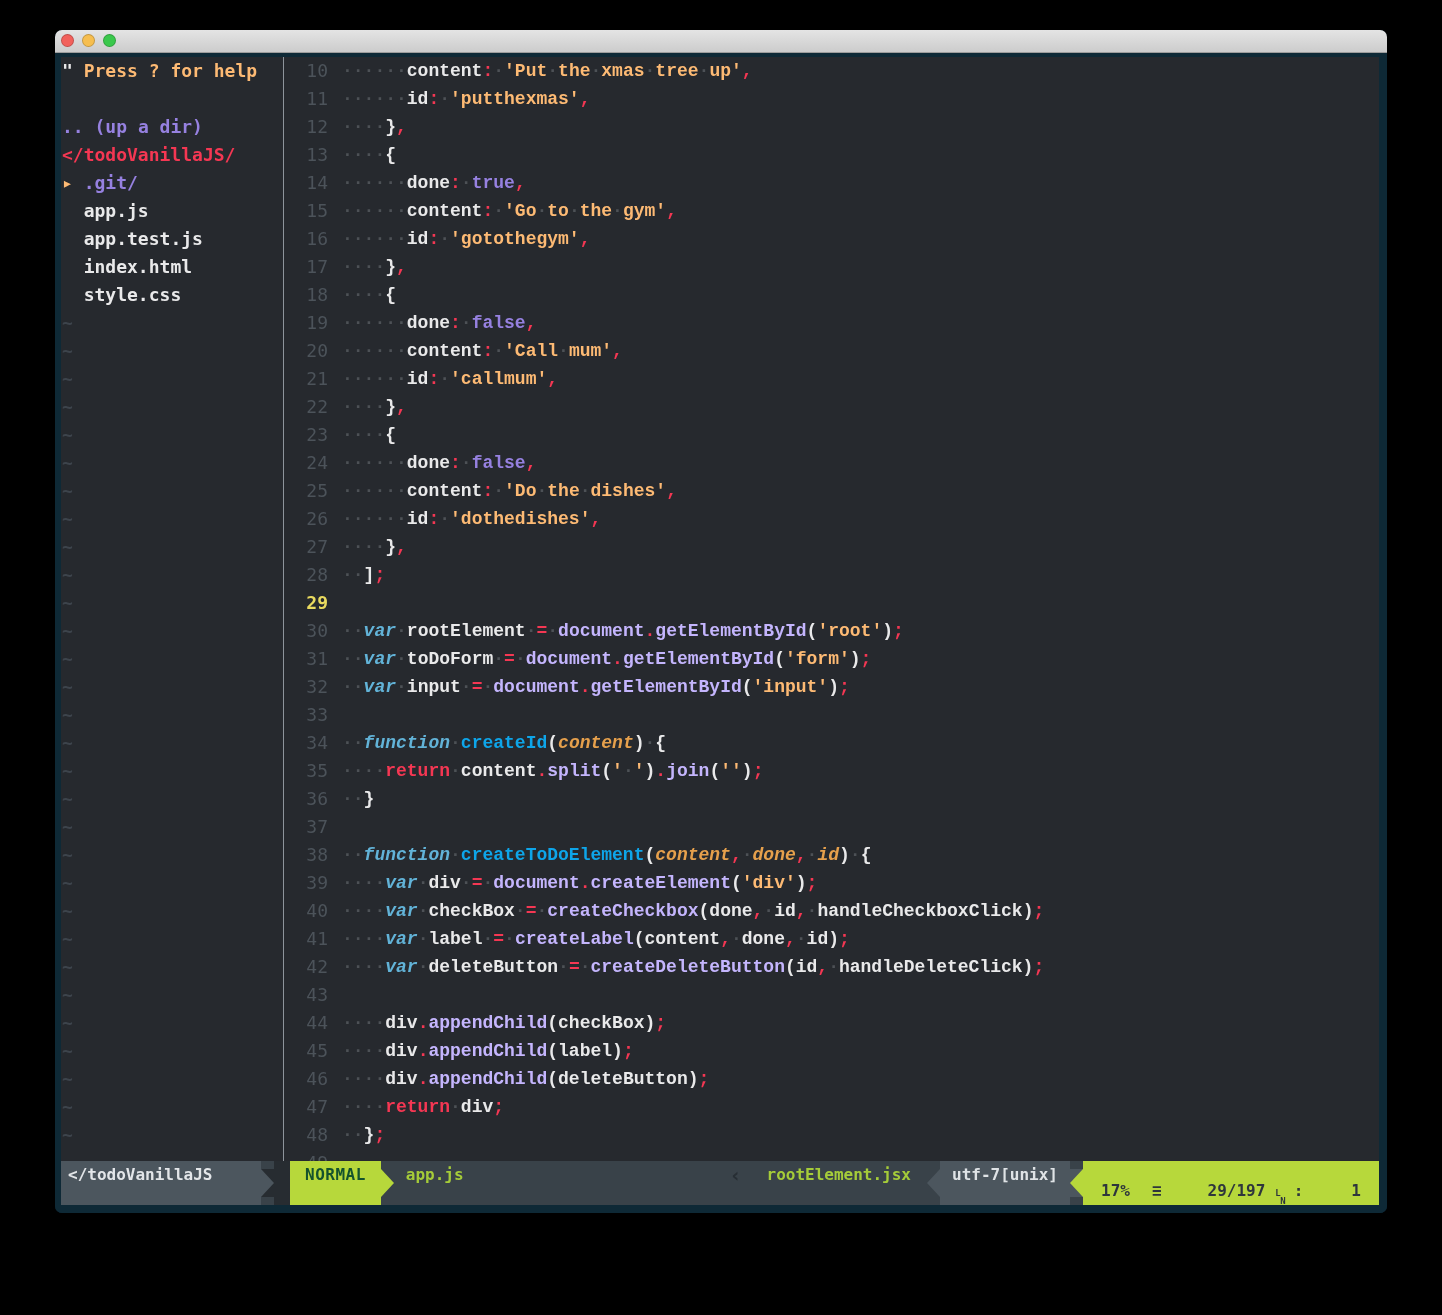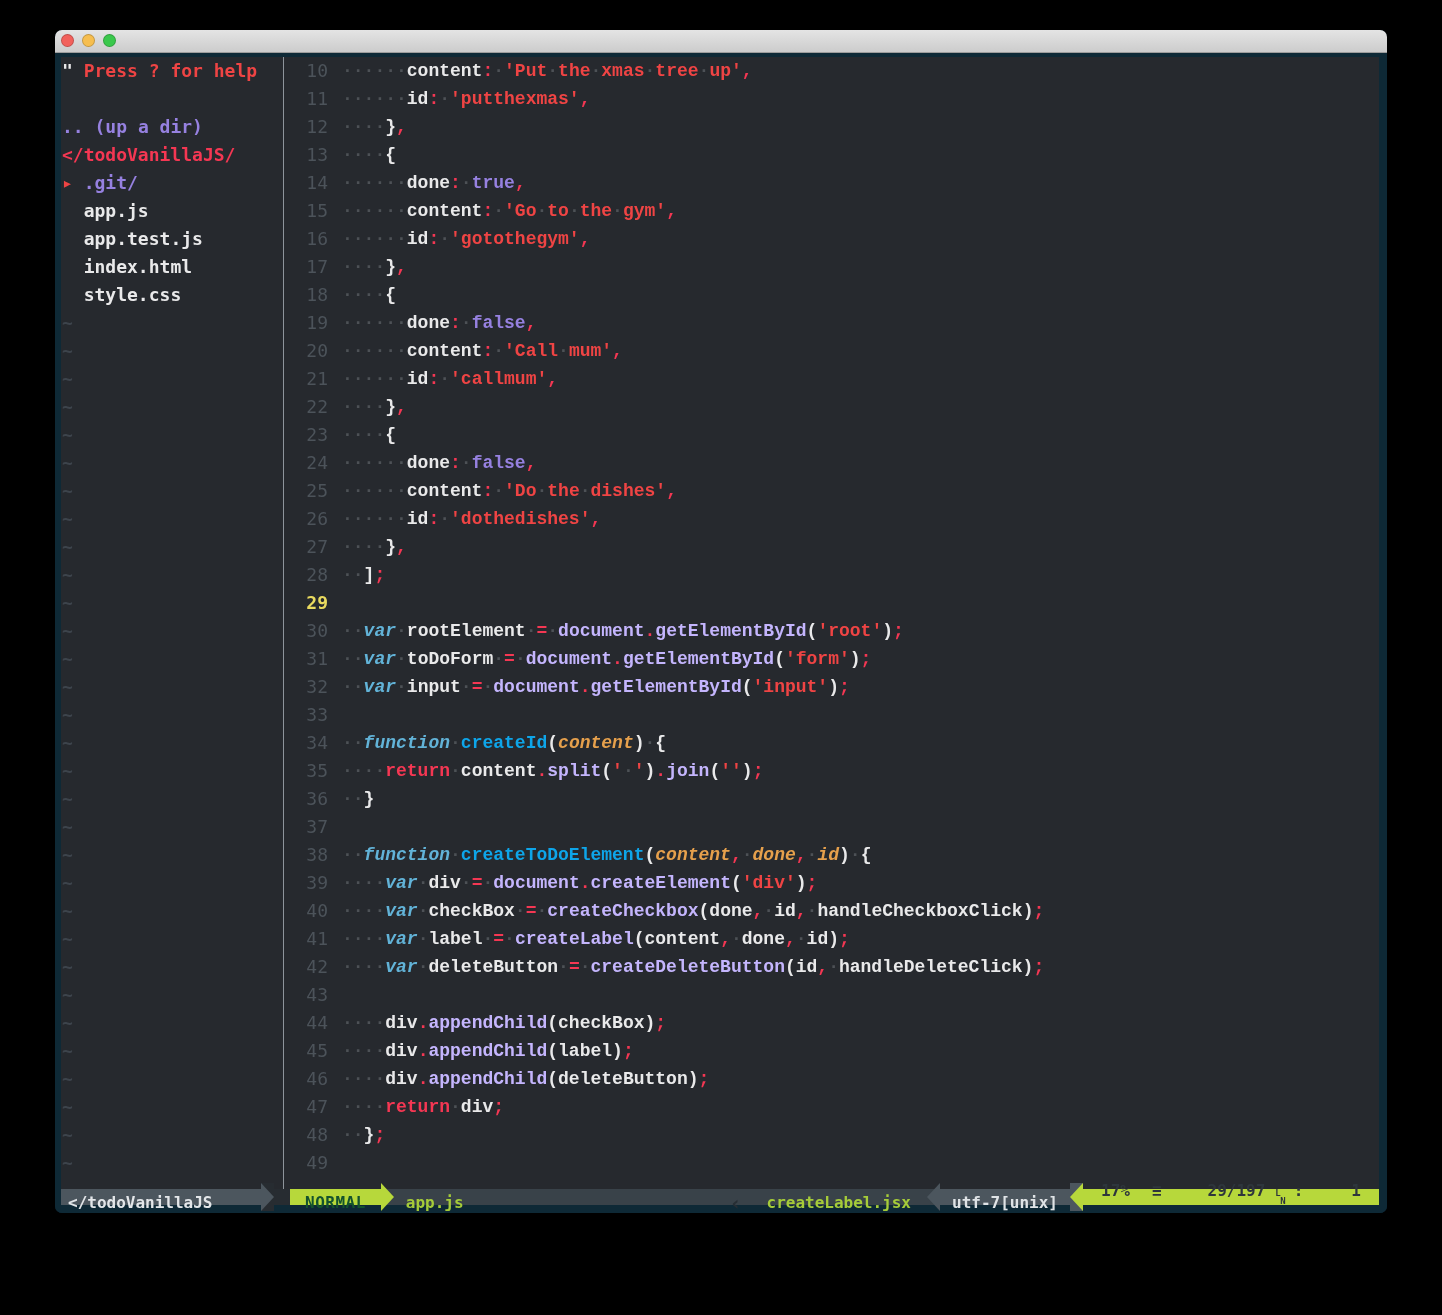--- a/index.html
+++ b/index.html
@@ -22,28 +22,28 @@
   .sidebar{width:222px;overflow:hidden;white-space:pre;}
   .vsplit{width:1px;background:#8d949b;}
   .code{flex:1;overflow:hidden;white-space:pre;}
   .row,.srow{height:28px;line-height:28px;font-size:18px;font-weight:bold;}
   .row{display:flex;}
   .gut{width:44px;text-align:right;color:#4c535a;font-weight:normal;flex:none;}
   .gut.cur{color:#e9da5f;font-weight:bold;}
   .ltext{margin-left:14px;font-family:Liberation Mono, monospace;}
   .srow{padding-left:1px;}
   
-  .t-w{color:#e9e9ea;} .t-p{color:#f43753;} .t-s{color:#ef4444;}
+  .t-w{color:#e9e9ea;} .t-p{color:#f43753;} .t-s{color:#fdba74;}
   .t-b{color:#9681e0;} .t-k{color:#62b3d8;font-style:italic;}
   .t-c{color:#c4b5fd;} .t-f{color:#0ea5e9;}
   .t-a{color:#e6a04c;font-style:italic;}
   .dt{color:#4d5156;}
   .t-til{color:#3d444c;}
   
-  .sl{display:flex;height:16px;background:#394249;font-size:16px;font-weight:bold;
+  .sl{display:flex;height:44px;background:#394249;font-size:16px;font-weight:bold;
       align-items:stretch;line-height:28px;flex:none;}
   .sl-tree{width:200px;background:#4c565e;color:#e3e6e9;padding-left:7px;box-sizing:border-box;}
   .arr{width:0;height:0;align-self:center;}
   .arr-tree{border-top:14px solid #272c31;border-bottom:14px solid #272c31;border-left:13px solid #4c565e;}
   .sl-gap{width:16px;background:#272c31;}
   .sl-mode{background:#b7d83b;color:#14532d;padding:0 15px;letter-spacing:.5px;}
   .arr-mode{border-top:14px solid transparent;border-bottom:14px solid transparent;border-left:13px solid #b7d83b;}
   .sl-file{color:#a5cc39;padding-left:12px;flex:1;}
   .sl-thin{color:#272e34;font-size:20px;width:30px;text-align:center;}
   .sl-ft{color:#a5cc39;padding:0 16px;}
@@ -77,21 +77,21 @@
           <div class="code" id="code"><div class="row"><span class="gut">10</span><span class="ltext"><span class="dt">······</span><span class="t-w">content</span><span class="t-p">:</span><span class="dt">·</span><span class="t-s">'Put</span><span class="dt">·</span><span class="t-s">the</span><span class="dt">·</span><span class="t-s">xmas</span><span class="dt">·</span><span class="t-s">tree</span><span class="dt">·</span><span class="t-s">up'</span><span class="t-p">,</span></span></div><div class="row"><span class="gut">11</span><span class="ltext"><span class="dt">······</span><span class="t-w">id</span><span class="t-p">:</span><span class="dt">·</span><span class="t-s">'putthexmas'</span><span class="t-p">,</span></span></div><div class="row"><span class="gut">12</span><span class="ltext"><span class="dt">····</span><span class="t-w">}</span><span class="t-p">,</span></span></div><div class="row"><span class="gut">13</span><span class="ltext"><span class="dt">····</span><span class="t-w">{</span></span></div><div class="row"><span class="gut">14</span><span class="ltext"><span class="dt">······</span><span class="t-w">done</span><span class="t-p">:</span><span class="dt">·</span><span class="t-b">true</span><span class="t-p">,</span></span></div><div class="row"><span class="gut">15</span><span class="ltext"><span class="dt">······</span><span class="t-w">content</span><span class="t-p">:</span><span class="dt">·</span><span class="t-s">'Go</span><span class="dt">·</span><span class="t-s">to</span><span class="dt">·</span><span class="t-s">the</span><span class="dt">·</span><span class="t-s">gym'</span><span class="t-p">,</span></span></div><div class="row"><span class="gut">16</span><span class="ltext"><span class="dt">······</span><span class="t-w">id</span><span class="t-p">:</span><span class="dt">·</span><span class="t-s">'gotothegym'</span><span class="t-p">,</span></span></div><div class="row"><span class="gut">17</span><span class="ltext"><span class="dt">····</span><span class="t-w">}</span><span class="t-p">,</span></span></div><div class="row"><span class="gut">18</span><span class="ltext"><span class="dt">····</span><span class="t-w">{</span></span></div><div class="row"><span class="gut">19</span><span class="ltext"><span class="dt">······</span><span class="t-w">done</span><span class="t-p">:</span><span class="dt">·</span><span class="t-b">false</span><span class="t-p">,</span></span></div><div class="row"><span class="gut">20</span><span class="ltext"><span class="dt">······</span><span class="t-w">content</span><span class="t-p">:</span><span class="dt">·</span><span class="t-s">'Call</span><span class="dt">·</span><span class="t-s">mum'</span><span class="t-p">,</span></span></div><div class="row"><span class="gut">21</span><span class="ltext"><span class="dt">······</span><span class="t-w">id</span><span class="t-p">:</span><span class="dt">·</span><span class="t-s">'callmum'</span><span class="t-p">,</span></span></div><div class="row"><span class="gut">22</span><span class="ltext"><span class="dt">····</span><span class="t-w">}</span><span class="t-p">,</span></span></div><div class="row"><span class="gut">23</span><span class="ltext"><span class="dt">····</span><span class="t-w">{</span></span></div><div class="row"><span class="gut">24</span><span class="ltext"><span class="dt">······</span><span class="t-w">done</span><span class="t-p">:</span><span class="dt">·</span><span class="t-b">false</span><span class="t-p">,</span></span></div><div class="row"><span class="gut">25</span><span class="ltext"><span class="dt">······</span><span class="t-w">content</span><span class="t-p">:</span><span class="dt">·</span><span class="t-s">'Do</span><span class="dt">·</span><span class="t-s">the</span><span class="dt">·</span><span class="t-s">dishes'</span><span class="t-p">,</span></span></div><div class="row"><span class="gut">26</span><span class="ltext"><span class="dt">······</span><span class="t-w">id</span><span class="t-p">:</span><span class="dt">·</span><span class="t-s">'dothedishes'</span><span class="t-p">,</span></span></div><div class="row"><span class="gut">27</span><span class="ltext"><span class="dt">····</span><span class="t-w">}</span><span class="t-p">,</span></span></div><div class="row"><span class="gut">28</span><span class="ltext"><span class="dt">··</span><span class="t-w">]</span><span class="t-p">;</span></span></div><div class="row"><span class="gut cur">29</span><span class="ltext"></span></div><div class="row"><span class="gut">30</span><span class="ltext"><span class="dt">··</span><span class="t-k">var</span><span class="dt">·</span><span class="t-w">rootElement</span><span class="dt">·</span><span class="t-p">=</span><span class="dt">·</span><span class="t-c">document</span><span class="t-p">.</span><span class="t-c">getElementById</span><span class="t-w">(</span><span class="t-s">'root'</span><span class="t-w">)</span><span class="t-p">;</span></span></div><div class="row"><span class="gut">31</span><span class="ltext"><span class="dt">··</span><span class="t-k">var</span><span class="dt">·</span><span class="t-w">toDoForm</span><span class="dt">·</span><span class="t-p">=</span><span class="dt">·</span><span class="t-c">document</span><span class="t-p">.</span><span class="t-c">getElementById</span><span class="t-w">(</span><span class="t-s">'form'</span><span class="t-w">)</span><span class="t-p">;</span></span></div><div class="row"><span class="gut">32</span><span class="ltext"><span class="dt">··</span><span class="t-k">var</span><span class="dt">·</span><span class="t-w">input</span><span class="dt">·</span><span class="t-p">=</span><span class="dt">·</span><span class="t-c">document</span><span class="t-p">.</span><span class="t-c">getElementById</span><span class="t-w">(</span><span class="t-s">'input'</span><span class="t-w">)</span><span class="t-p">;</span></span></div><div class="row"><span class="gut">33</span><span class="ltext"></span></div><div class="row"><span class="gut">34</span><span class="ltext"><span class="dt">··</span><span class="t-k">function</span><span class="dt">·</span><span class="t-f">createId</span><span class="t-w">(</span><span class="t-a">content</span><span class="t-w">)</span><span class="dt">·</span><span class="t-w">{</span></span></div><div class="row"><span class="gut">35</span><span class="ltext"><span class="dt">····</span><span class="t-p">return</span><span class="dt">·</span><span class="t-w">content</span><span class="t-p">.</span><span class="t-c">split</span><span class="t-w">(</span><span class="t-s">'</span><span class="dt">·</span><span class="t-s">'</span><span class="t-w">)</span><span class="t-p">.</span><span class="t-c">join</span><span class="t-w">(</span><span class="t-s">''</span><span class="t-w">)</span><span class="t-p">;</span></span></div><div class="row"><span class="gut">36</span><span class="ltext"><span class="dt">··</span><span class="t-w">}</span></span></div><div class="row"><span class="gut">37</span><span class="ltext"></span></div><div class="row"><span class="gut">38</span><span class="ltext"><span class="dt">··</span><span class="t-k">function</span><span class="dt">·</span><span class="t-f">createToDoElement</span><span class="t-w">(</span><span class="t-a">content</span><span class="t-p">,</span><span class="dt">·</span><span class="t-a">done</span><span class="t-p">,</span><span class="dt">·</span><span class="t-a">id</span><span class="t-w">)</span><span class="dt">·</span><span class="t-w">{</span></span></div><div class="row"><span class="gut">39</span><span class="ltext"><span class="dt">····</span><span class="t-k">var</span><span class="dt">·</span><span class="t-w">div</span><span class="dt">·</span><span class="t-p">=</span><span class="dt">·</span><span class="t-c">document</span><span class="t-p">.</span><span class="t-c">createElement</span><span class="t-w">(</span><span class="t-s">'div'</span><span class="t-w">)</span><span class="t-p">;</span></span></div><div class="row"><span class="gut">40</span><span class="ltext"><span class="dt">····</span><span class="t-k">var</span><span class="dt">·</span><span class="t-w">checkBox</span><span class="dt">·</span><span class="t-p">=</span><span class="dt">·</span><span class="t-c">createCheckbox</span><span class="t-w">(done</span><span class="t-p">,</span><span class="dt">·</span><span class="t-w">id</span><span class="t-p">,</span><span class="dt">·</span><span class="t-w">handleCheckboxClick)</span><span class="t-p">;</span></span></div><div class="row"><span class="gut">41</span><span class="ltext"><span class="dt">····</span><span class="t-k">var</span><span class="dt">·</span><span class="t-w">label</span><span class="dt">·</span><span class="t-p">=</span><span class="dt">·</span><span class="t-c">createLabel</span><span class="t-w">(content</span><span class="t-p">,</span><span class="dt">·</span><span class="t-w">done</span><span class="t-p">,</span><span class="dt">·</span><span class="t-w">id)</span><span class="t-p">;</span></span></div><div class="row"><span class="gut">42</span><span class="ltext"><span class="dt">····</span><span class="t-k">var</span><span class="dt">·</span><span class="t-w">deleteButton</span><span class="dt">·</span><span class="t-p">=</span><span class="dt">·</span><span class="t-c">createDeleteButton</span><span class="t-w">(id</span><span class="t-p">,</span><span class="dt">·</span><span class="t-w">handleDeleteClick)</span><span class="t-p">;</span></span></div><div class="row"><span class="gut">43</span><span class="ltext"></span></div><div class="row"><span class="gut">44</span><span class="ltext"><span class="dt">····</span><span class="t-w">div</span><span class="t-p">.</span><span class="t-c">appendChild</span><span class="t-w">(checkBox)</span><span class="t-p">;</span></span></div><div class="row"><span class="gut">45</span><span class="ltext"><span class="dt">····</span><span class="t-w">div</span><span class="t-p">.</span><span class="t-c">appendChild</span><span class="t-w">(label)</span><span class="t-p">;</span></span></div><div class="row"><span class="gut">46</span><span class="ltext"><span class="dt">····</span><span class="t-w">div</span><span class="t-p">.</span><span class="t-c">appendChild</span><span class="t-w">(deleteButton)</span><span class="t-p">;</span></span></div><div class="row"><span class="gut">47</span><span class="ltext"><span class="dt">····</span><span class="t-p">return</span><span class="dt">·</span><span class="t-w">div</span><span class="t-p">;</span></span></div><div class="row"><span class="gut">48</span><span class="ltext"><span class="dt">··</span><span class="t-w">}</span><span class="t-p">;</span></span></div><div class="row"><span class="gut">49</span><span class="ltext"></span></div></div>
         </div>
         <div class="sl">
           <span class="sl-tree">&lt;/todoVanillaJS</span>
           <span class="arr arr-tree"></span>
           <span class="sl-gap"></span>
           <span class="sl-mode">NORMAL</span>
           <span class="arr arr-mode"></span>
           <span class="sl-file">app.js</span>
           <span class="sl-thin">‹</span>
-          <span class="sl-ft">createLabel.jsx</span>
+          <span class="sl-ft">rootElement.jsx</span>
           <span class="arr arr-enc"></span>
           <span class="sl-enc">utf-7[unix]</span>
           <span class="arr arr-pos"></span>
           <span class="sl-pos">
             <span class="sl-pct">17%</span>
             <span class="sl-bars">≡</span>
             <span class="sl-linecol">29/197</span>
             <span class="lng">
                 <i>L</i>
                 <i>N</i>

